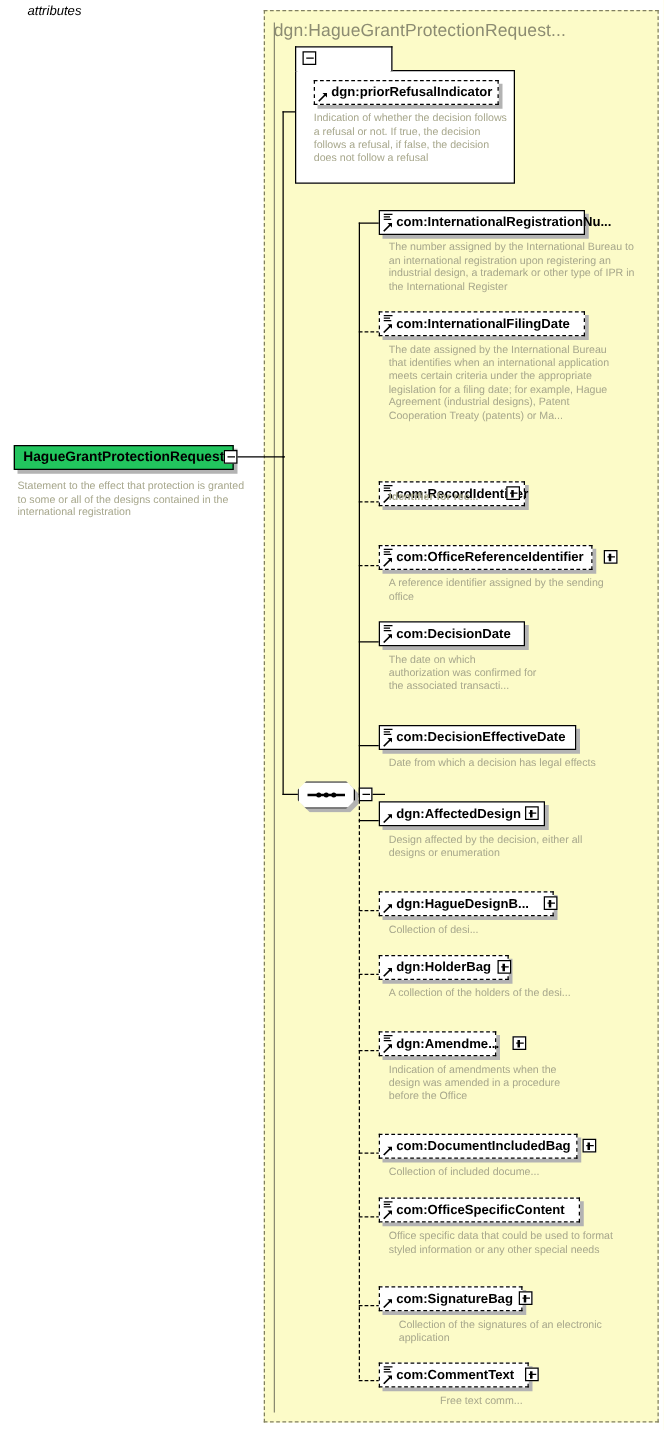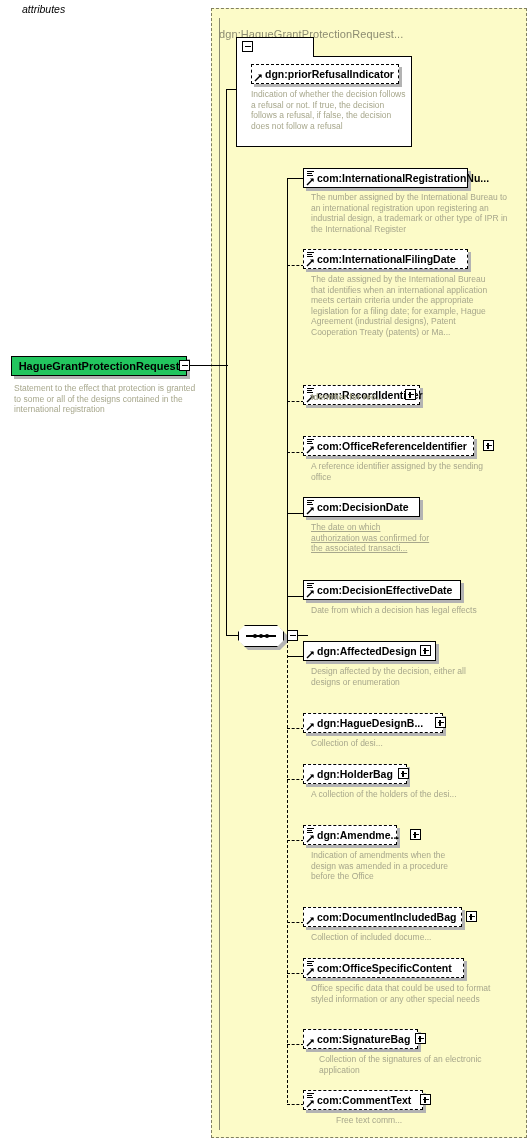--- a/index.html
+++ b/index.html
@@ -14,22 +14,22 @@
     position:absolute;left:211px;top:8px;width:316px;height:1130px;
     background:#fcfbc8;
     border:1px dashed #807f60;
     box-sizing:border-box;
   }
   #type-frame-inner-rule{
     position:absolute;left:219px;top:18px;width:0;height:1112px;
     border-left:1px solid #8a8a70;
   }
   #type-frame-title{
-    position:absolute;left:219px;top:28px;
-    font-size:11px;color:#8c8c72;letter-spacing:.1px;white-space:nowrap;
+    position:absolute;left:219px;top:16px;
+    font-size:14px;color:#8c8c72;letter-spacing:.1px;white-space:nowrap;
   }
 
   
   #root-box{
     position:absolute;left:11px;top:356px;width:176px;height:20px;
     background:#22c55e;border:1.6px solid #000000;box-sizing:border-box;
     box-shadow:3px 3px 0 0 #b3b3b3;
   }
   #root-label{
     position:absolute;left:0;top:0;width:100%;height:100%;
@@ -266,21 +266,21 @@
       <i></i>
     </span>
   <span class="arrow-icon">
     <svg width="9" height="9" viewBox="0 0 9 9">
         <path d="M1 8 L7 2" stroke="#000" stroke-width="1.4"></path>
         <path d="M7.6 1.4 L7.6 5 L4 1.4 Z" fill="#000"></path>
       </svg>
   </span>
   <span class="node-label">com:DecisionDate</span>
 </div>
-<div class="doc" style="left:311px;top:522px;width:120px;text-decoration:underline;">The date on which authorization was confirmed for the associated transacti...</div>
+<div class="doc" style="left:311px;top:522px;width:120px;">The date on which authorization was confirmed for the associated transacti...</div>
 
 <div class="node req" style="left:303px;top:580px;width:158px;">
   <span class="doc-icon">
       <i></i>
       <i></i>
       <i></i>
     </span>
   <span class="arrow-icon">
     <svg width="9" height="9" viewBox="0 0 9 9">
         <path d="M1 8 L7 2" stroke="#000" stroke-width="1.4"></path>
@@ -392,13 +392,13 @@
     </span>
   <span class="arrow-icon">
     <svg width="9" height="9" viewBox="0 0 9 9">
         <path d="M1 8 L7 2" stroke="#000" stroke-width="1.4"></path>
         <path d="M7.6 1.4 L7.6 5 L4 1.4 Z" fill="#000"></path>
       </svg>
   </span>
   <span class="node-label">com:CommentText</span>
 </div>
 <div class="toggle plus" style="left:420px;top:1094px;"></div>
-<div class="doc" style="left:303px;top:1115px;width:170px;padding-left:33px;">Free text comm...</div>
+<div class="doc" style="left:319px;top:1115px;width:170px;padding-left:33px;">Free text comm...</div>
 
 </body></html>

